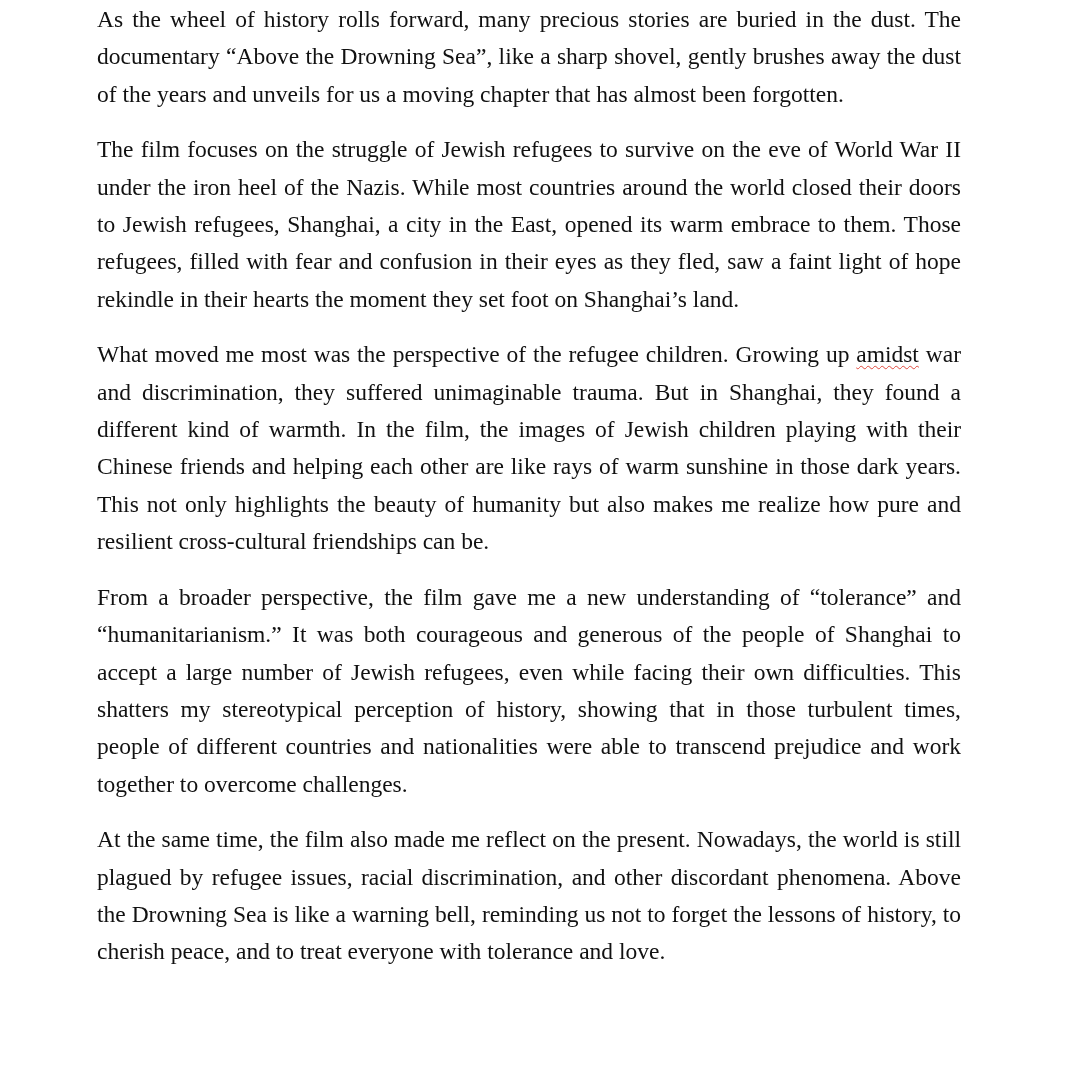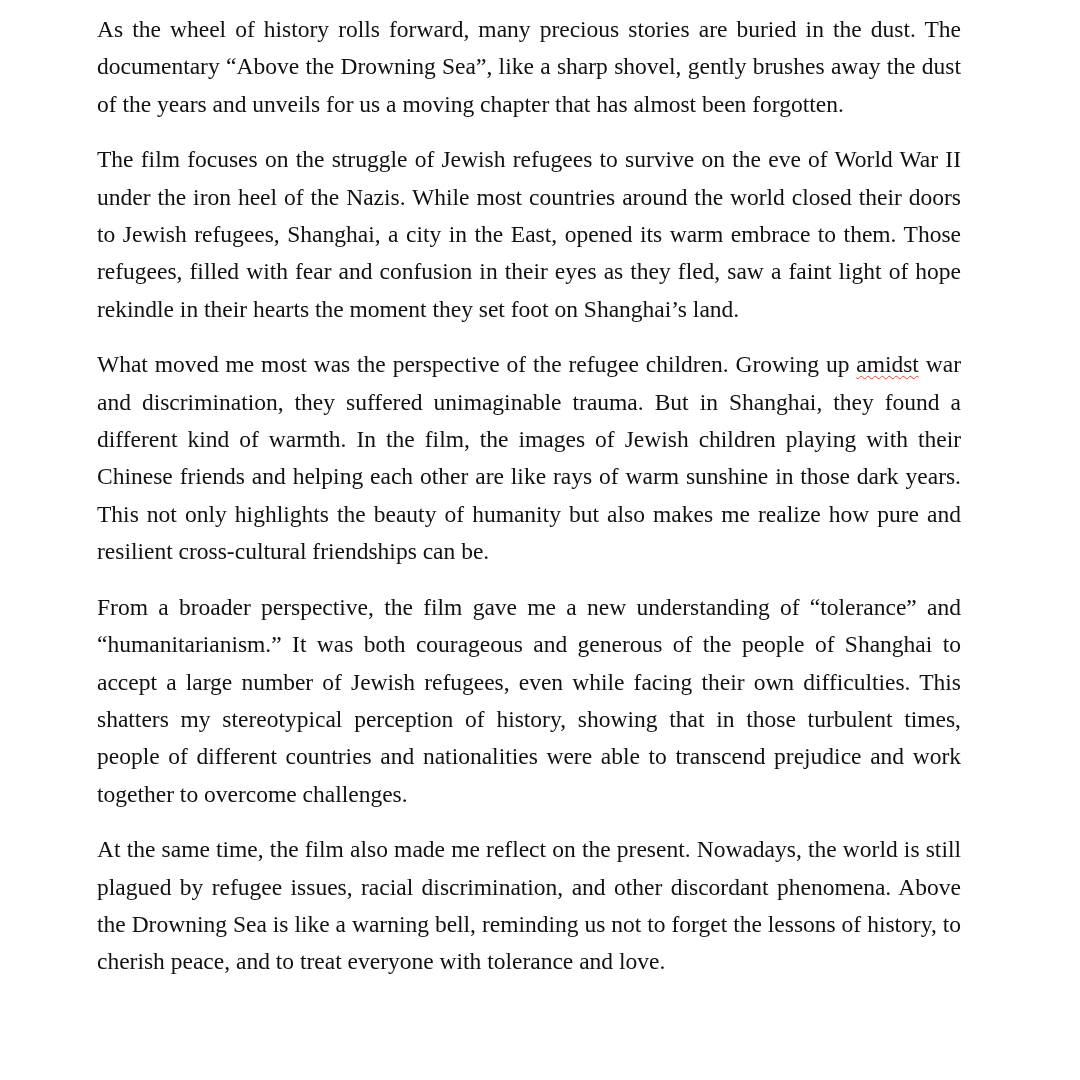--- a/index.html
+++ b/index.html
@@ -22,21 +22,21 @@
       font-size: 23.5px;
       line-height: 37.4px;
       color: #111111;
     }
     .para {
       margin: 0 0 18px 0;
       text-align: justify;
       text-align-last: left;
     }
     .para:first-child {
-      margin-top: 11px;
+      margin-top: 1px;
     }
     .spell {
       text-decoration: underline wavy #e0483c;
       text-decoration-thickness: 1px;
       text-underline-offset: 3px;
     }
   </style>
 </head>
 <body>
 

